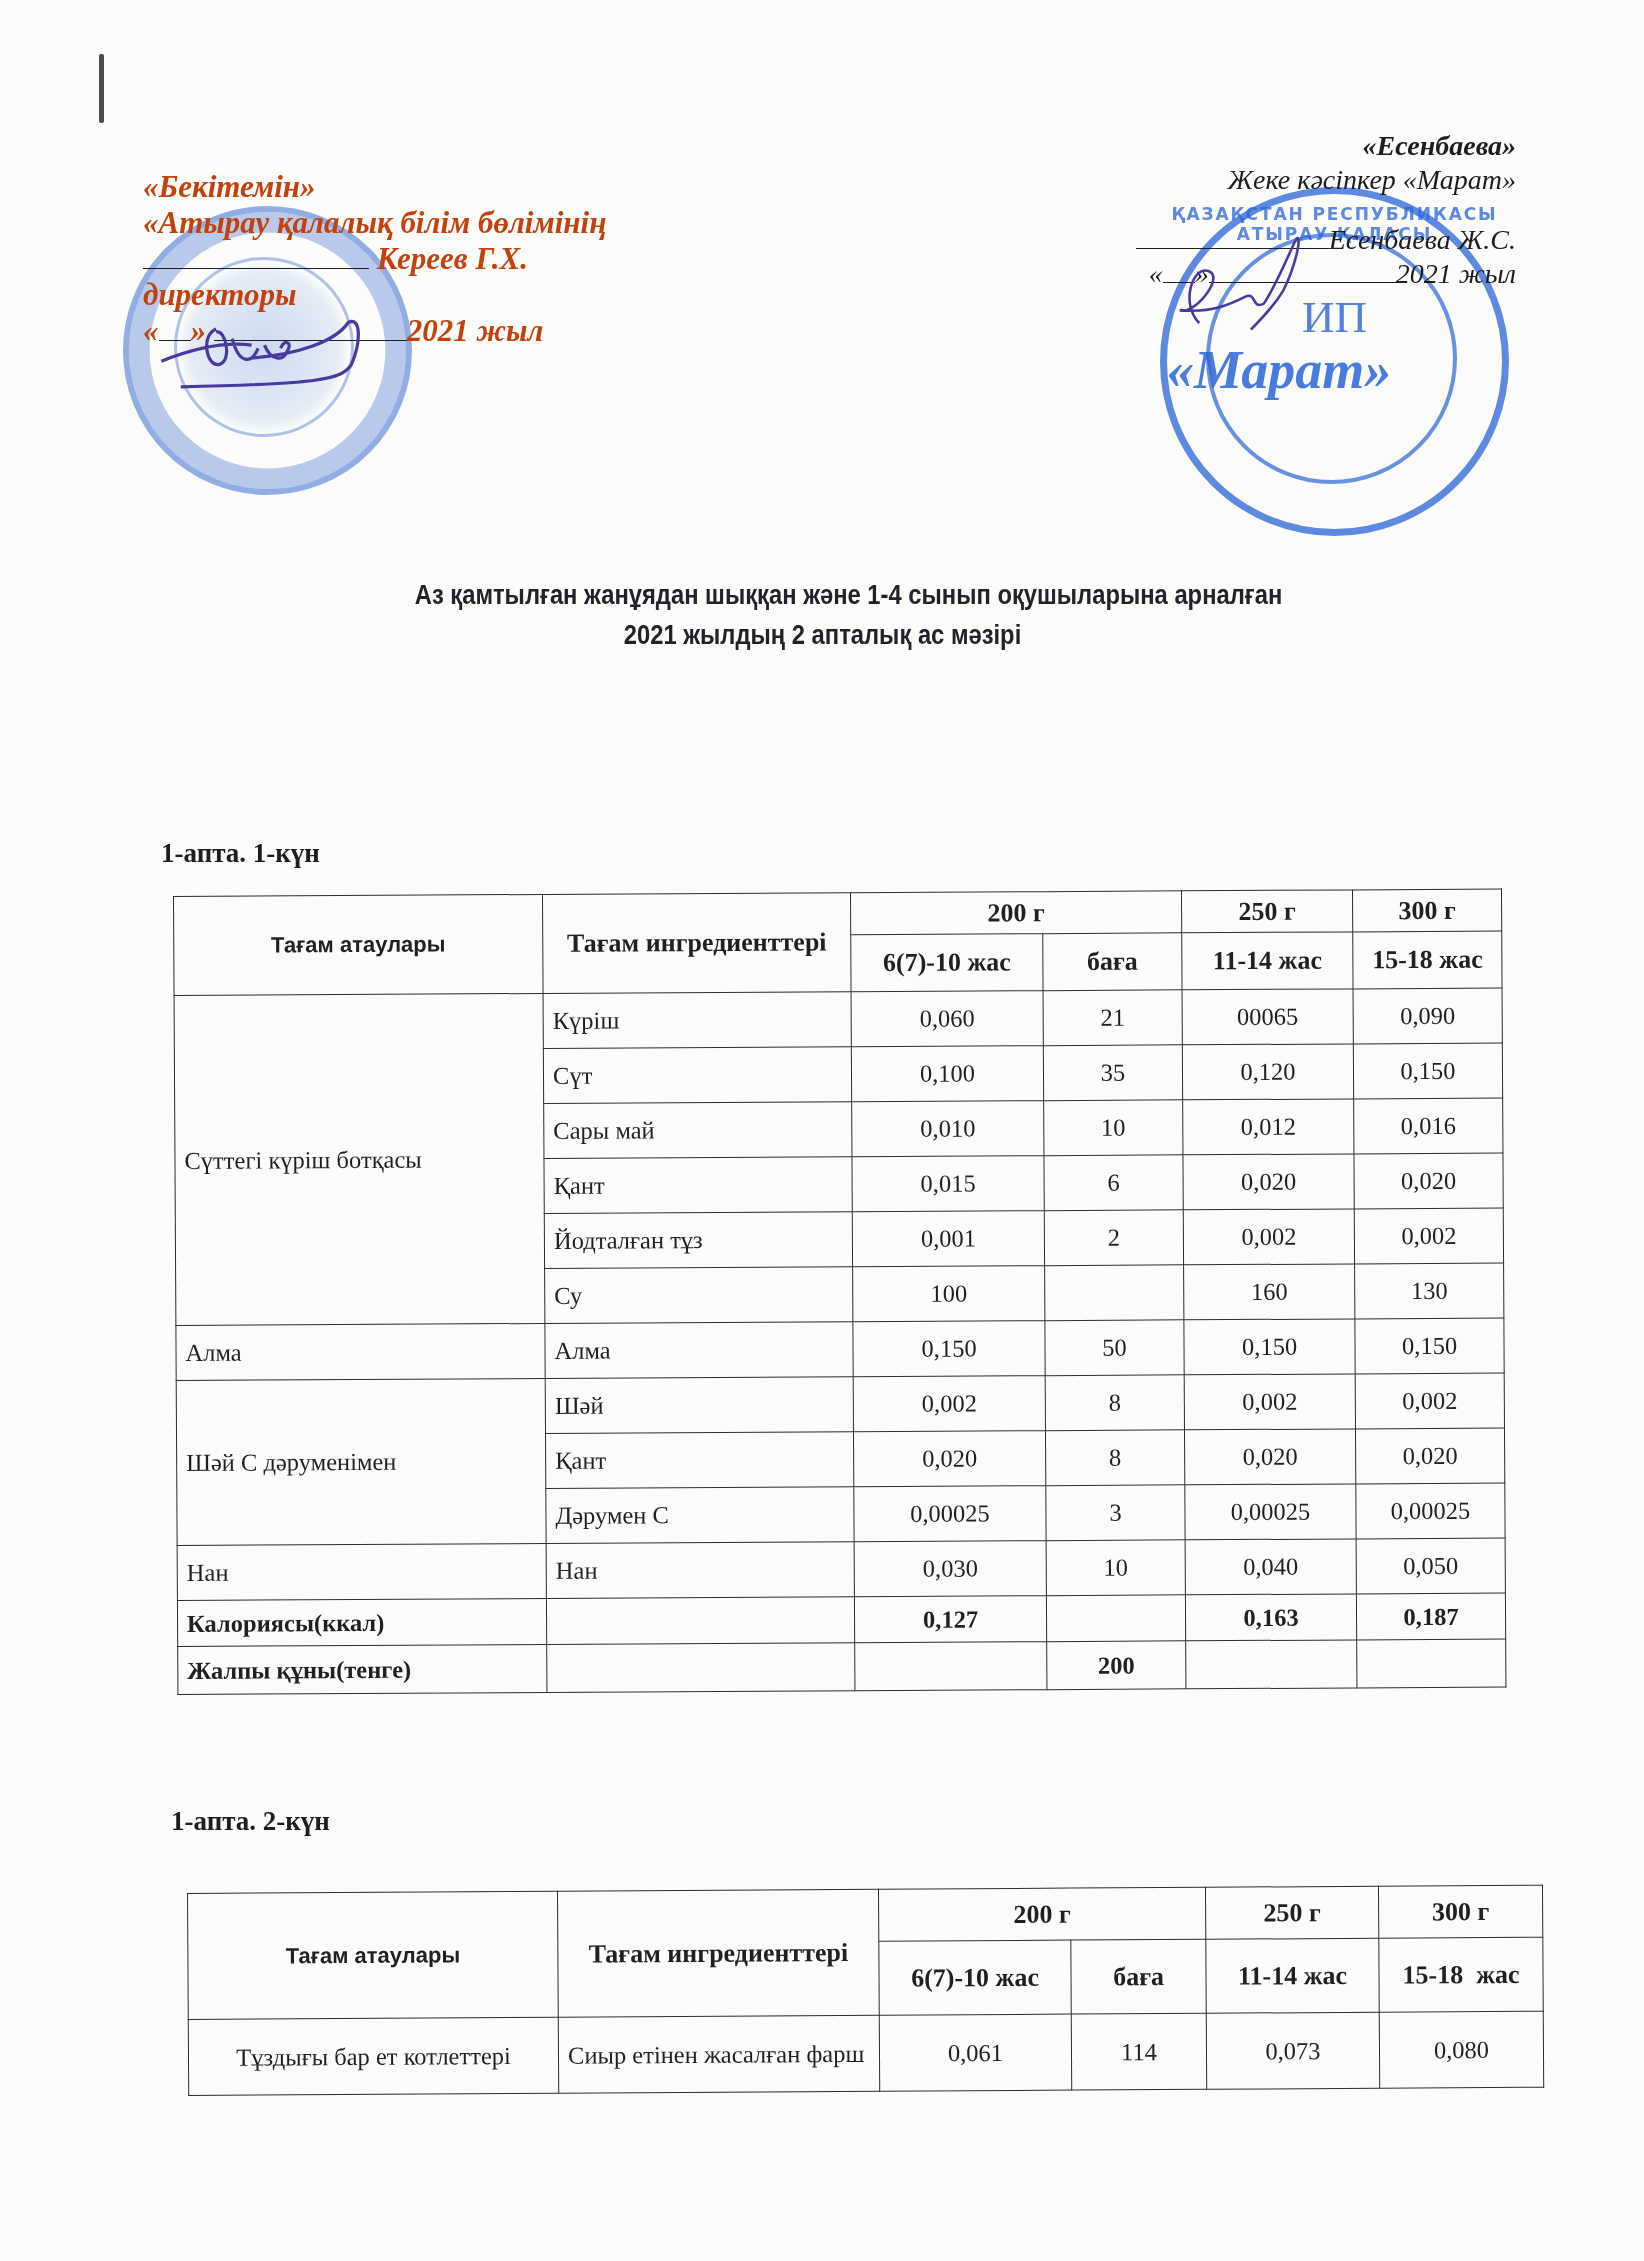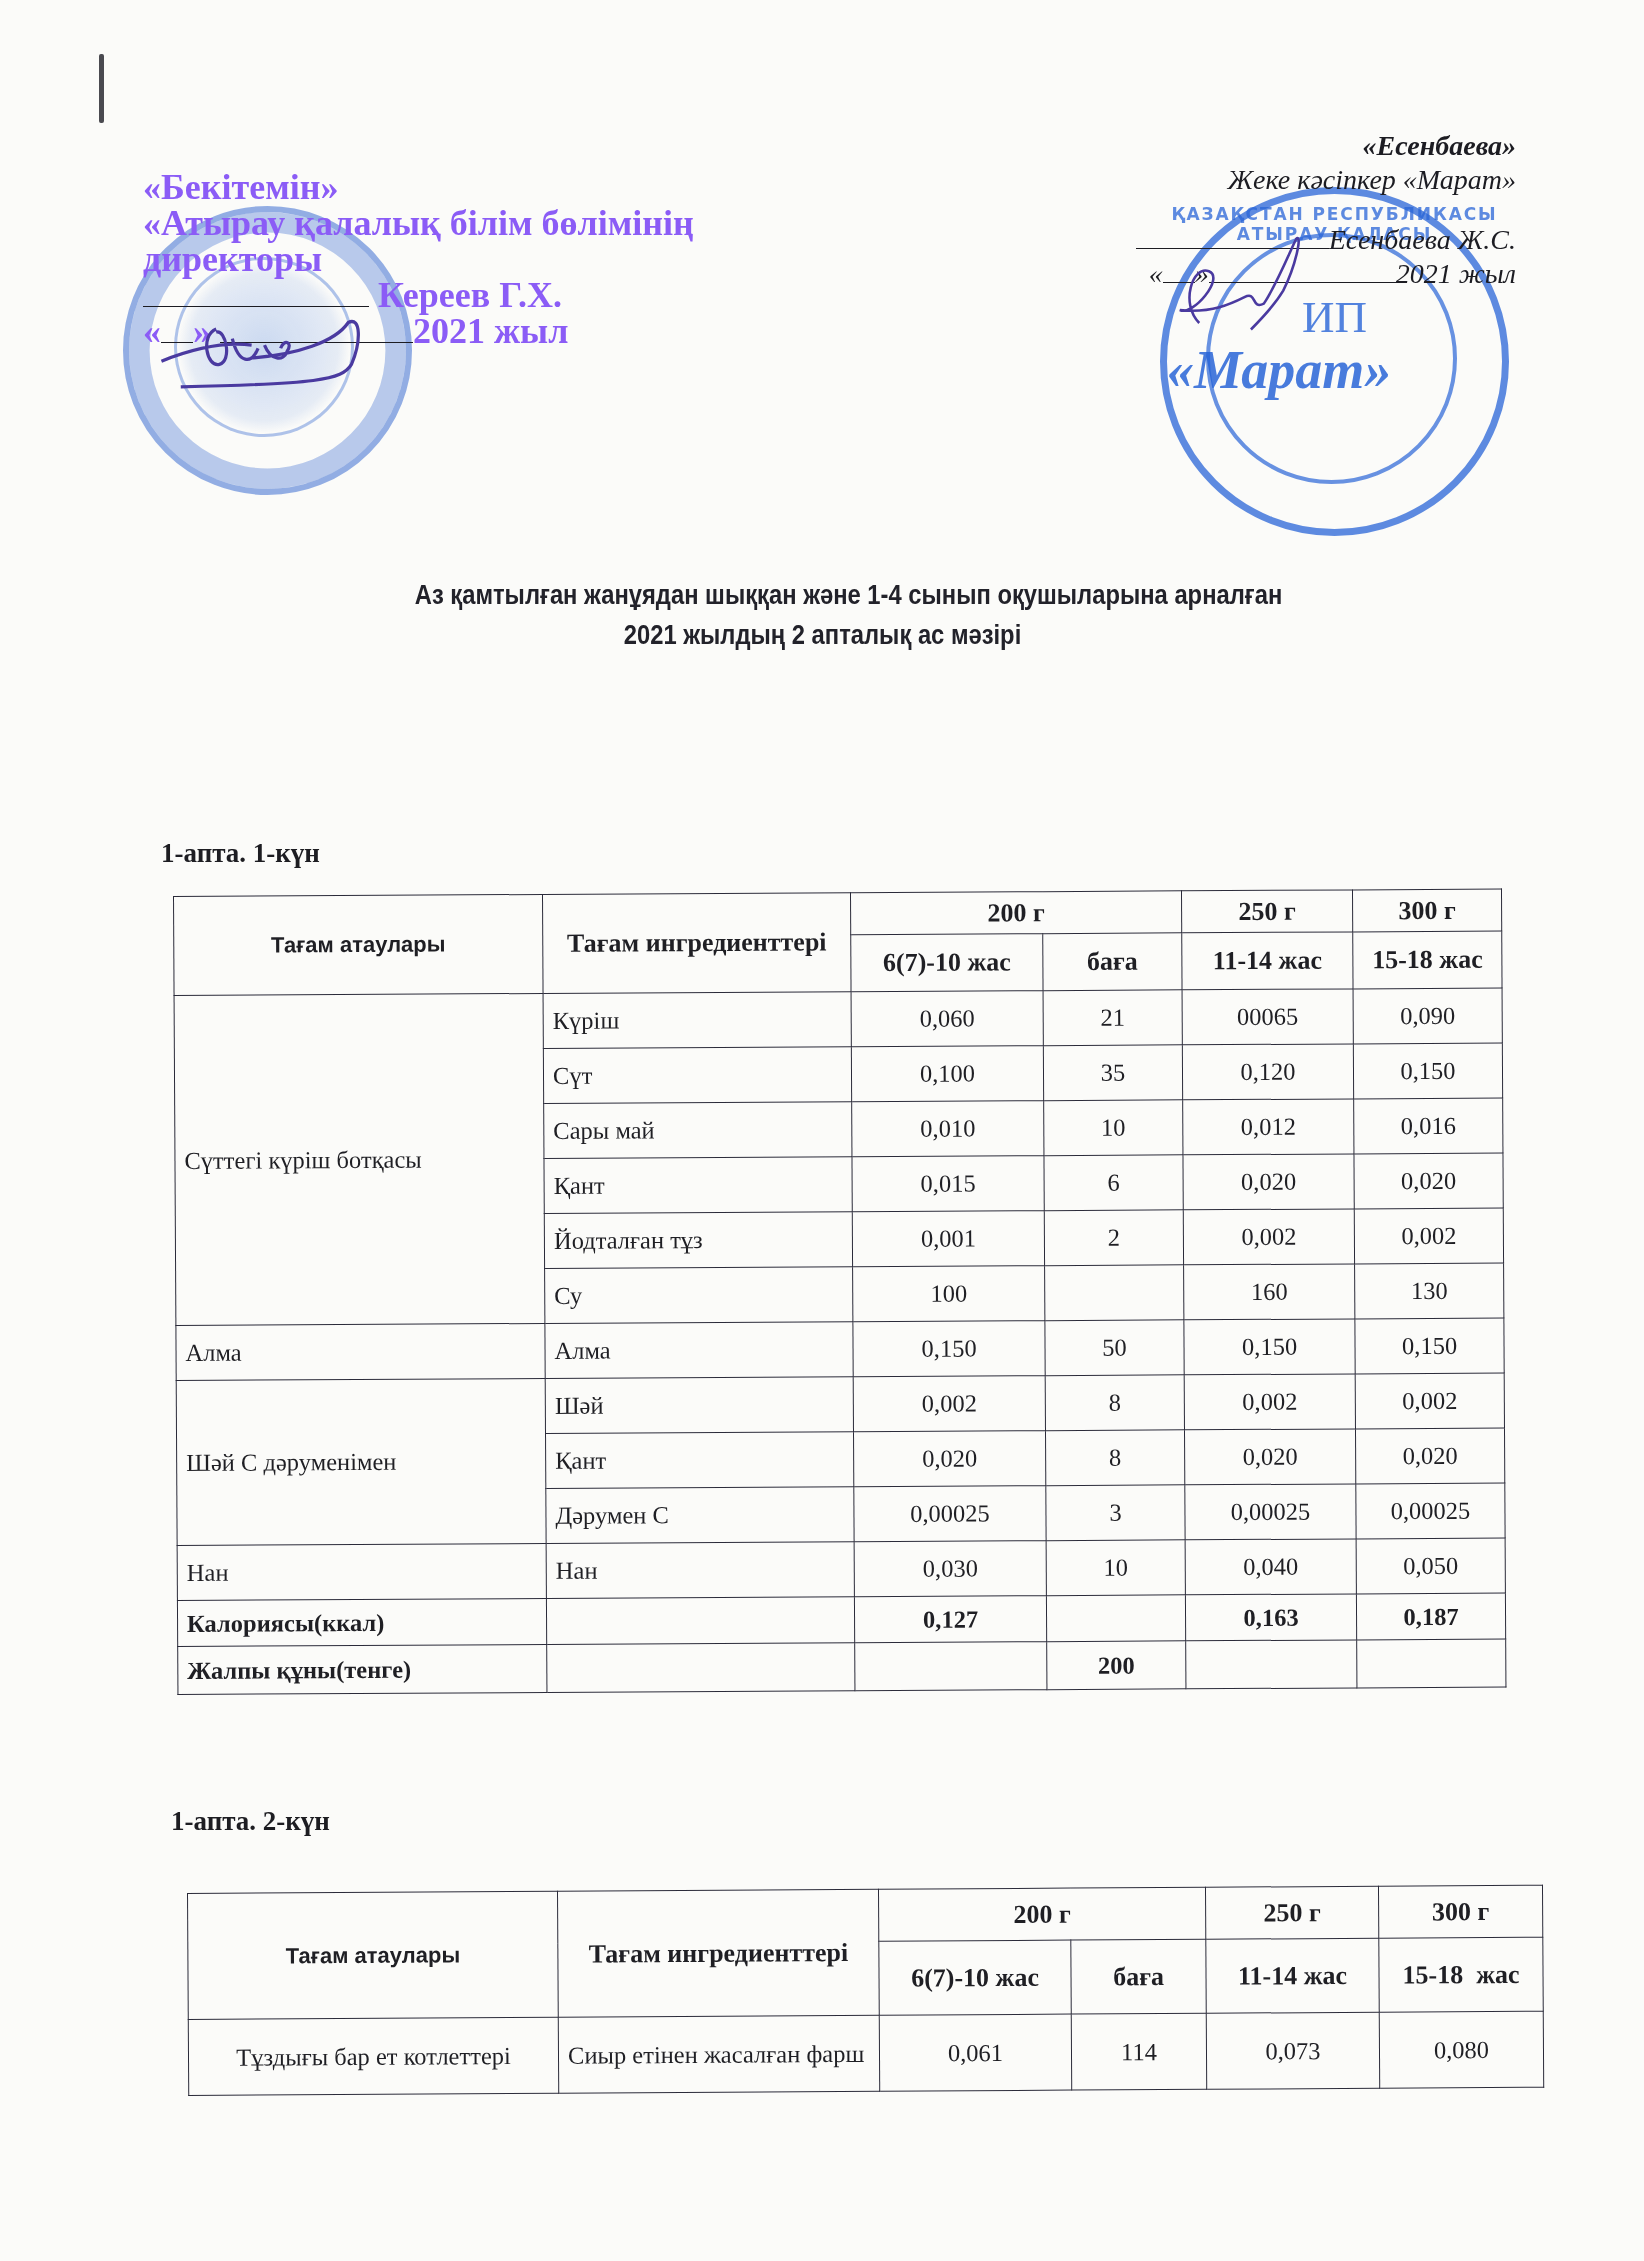--- a/index.html
+++ b/index.html
@@ -2,21 +2,21 @@
 <html style="font-size:10.3px"><head>
 <meta charset="utf-8">
 <style>
   html, body { margin:0; padding:0; }
   body {
     width:1645px; height:2261px; position:relative; overflow:hidden;
     background:#fbfbf9;
     font-family:"Liberation Serif", serif; color:#1f1f24;
   }
   .staple { position:absolute; left:99px; top:54px; width:4.5px; height:69px; background:#4a4a50; border-radius:1.9px; }
-  .approve { position:absolute; left:143px; top:169px; font-weight:bold; font-size:36px; line-height:36px; color:#8b5cf6; z-index:3; }
+  .approve { position:absolute; left:143px; top:169px; font-style:italic; font-weight:bold; font-size:31px; line-height:36px; color:#c2410c; z-index:3; }
   .approve .line { white-space:nowrap; }
   .agree { position:absolute; right:129px; top:129px; font-style:italic; font-size:28px; line-height:34px; color:#1c1c22; text-align:right; z-index:3; }
   .agree .l1 { height:34px; font-weight:bold; }
   .blank { display:inline-block; border-bottom:1.9px solid #1c1c22; vertical-align:baseline; }
   .stamp { position:absolute; border-radius:50%; z-index:2; }
   .stamp-left { left:123px; top:206px; width:277px; height:277px;
     border:6.4px solid rgba(60,110,210,0.55); box-shadow: inset 0 0 0 17px rgba(255,255,255,0), inset 0 0 0 20.6px rgba(60,110,210,0.35); }
   .stamp-left .inner { position:absolute; left:45px; top:45px; width:174px; height:174px; border-radius:50%; border:3.9px solid rgba(60,110,210,0.4);
     background: radial-gradient(circle, rgba(80,130,220,0.28) 0%, rgba(80,130,220,0.12) 60%, rgba(80,130,220,0) 70%); }
   .stamp-right { left:1160px; top:187px; width:335px; height:335px; border:7.7px solid rgba(40,100,215,0.75); }
@@ -52,22 +52,22 @@
 <div class="stamp stamp-right">
   <div class="inner"></div>
   <div class="ring">ҚАЗАҚСТАН РЕСПУБЛИКАСЫ АТЫРАУ ҚАЛАСЫ</div>
   <div class="ip">ИП</div>
   <div class="brand">«Марат»</div>
 </div>
 
 <div class="approve">
   <div class="line">«Бекітемін»</div>
   <div class="line">«Атырау қалалық білім бөлімінің</div>
+  <div class="line"><span class="blank" style="width:226px"></span> <span>Кереев Г.Х.</span></div>
   <div class="line">директоры</div>
-  <div class="line"><span class="blank" style="width:226px"></span> <span>Кереев Г.Х.</span></div>
   <div class="line"><span>«</span><span class="blank" style="width:32px"></span><span>»</span> <span class="blank" style="width:193px"></span><span>2021 жыл</span></div>
 </div>
 
 <svg class="sig" style="left:155px;top:303px" width="219" height="97" viewBox="0 0 340 150">
   <path d="M10 90 C60 70,110 60,150 65 M95 40 C70 50,80 100,100 95 C120 90,110 40,95 45 M120 55 C130 95,150 95,160 70 M170 65 C180 90,200 90,205 75 C215 60,200 55,195 70 M150 85 C220 80,280 60,300 30 C320 20,320 60,305 95 C290 120,250 125,40 130" fill="none" stroke="#4a3aa0" stroke-width="5"></path>
 </svg>
 
 <div class="agree">
   <div class="l1">«Есенбаева»</div>
   <div style="height:34px">Жеке кәсіпкер «Марат»</div>

